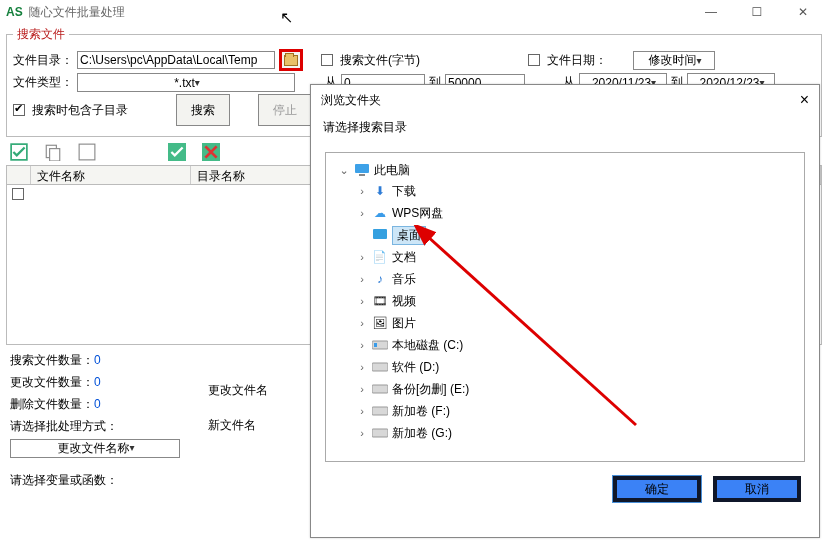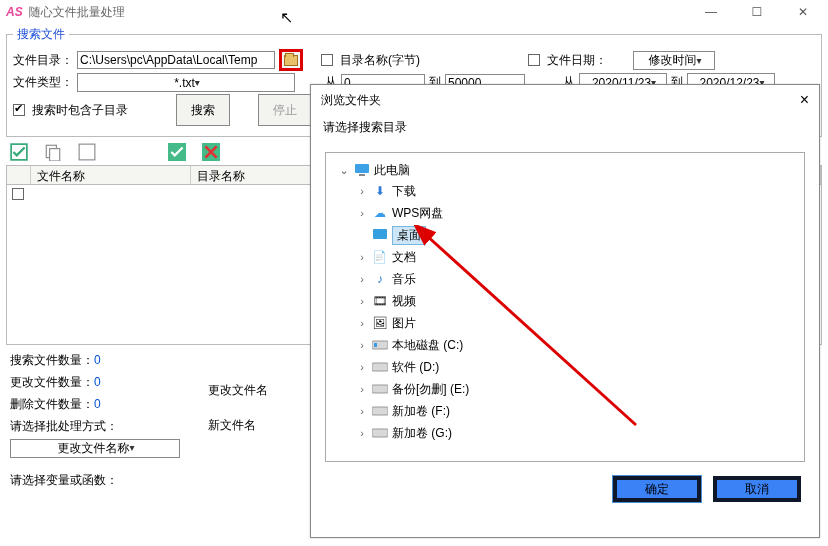--- a/index.html
+++ b/index.html
@@ -1,24 +1,24 @@
 <!DOCTYPE html>
 <html><head>
 <meta charset="utf-8">
 <style>
   * { box-sizing: border-box; font-family: "Microsoft YaHei", "SimSun", sans-serif; font-size: 12px; }
   body { margin: 0; background: #fff; width: 828px; height: 546px; overflow: hidden; position: relative; }
   .titlebar { display: flex; align-items: center; height: 24px; padding: 0 6px; background: #fff; }
-  .logo { color: #ec4899; font-weight: bold; font-style: italic; margin-right: 6px; font-size: 12px; }
+  .logo { color: #15803d; font-weight: bold; margin-right: 6px; font-size: 12px; }
   .title { color: #666; }
   .winbtns { margin-left: auto; display: flex; gap: 28px; color: #555; padding-right: 10px; }
   .winbtn { width: 18px; text-align: center; }
   .cursor { position: absolute; left: 280px; top: 8px; font-size: 16px; pointer-events: none; }
   fieldset { border: 1px solid #bbb; margin: 2px 6px; padding: 4px 6px 8px 6px; position: relative; }
-  legend { padding: 0 4px; color: #1d4ed8; }
+  legend { padding: 0 4px; color: #b91c1c; }
   .row { display: flex; align-items: center; margin: 2px 0; gap: 4px; }
   .label { white-space: nowrap; text-align: center; }
   input[type=text] { border: 1px solid #888; height: 18px; padding: 0 2px; background: #fff; font-size: 12px; }
   .folder-btn { width: 24px; height: 22px; border: 3px solid #d00; display: inline-flex; align-items: center; justify-content: center; background: #f4f4f0; }
   .folder-icon { width: 14px; height: 11px; background: #e8c068; border: 1px solid #a07020; position: relative; }
   .folder-icon:before { content:""; position:absolute; top:-3px; left:0; width:7px; height:3px; background:#e8c068; border:1px solid #a07020; border-bottom:none; }
   .cb { width: 12px; height: 12px; border: 1px solid #666; display: inline-block; margin-right: 3px; background:#fff; position: relative; }
   .cb.checked:after { content: "✔"; position: absolute; top: -3px; left: 0; font-size: 11px; }
   .btn { border: 1px solid #888; background: #f3f3f0; padding: 15px 14px; height: 21px; display: inline-flex; align-items: center; }
   .btn.disabled { color: #999; }
@@ -70,21 +70,21 @@
 <fieldset>
   <legend>搜索文件</legend>
   <div class="row">
     <span class="label">文件目录：</span>
     <input type="text" style="width: 198px;" value="C:\Users\pc\AppData\Local\Temp">
     <span class="folder-btn">
       <span class="folder-icon"></span>
     </span>
     <span style="width:10px"></span>
     <span class="cb"></span>
-    <span>目录名称(字节)</span>
+    <span>搜索文件(字节)</span>
     <span style="width:100px"></span>
     <span class="cb"></span>
     <span>文件日期：</span>
     <span style="width:18px"></span>
     <span class="dropdown-fake" style="width:82px">
       <span>修改时间</span>
       <span class="dd-arrow">▾</span>
     </span>
   </div>
   <div class="row">

